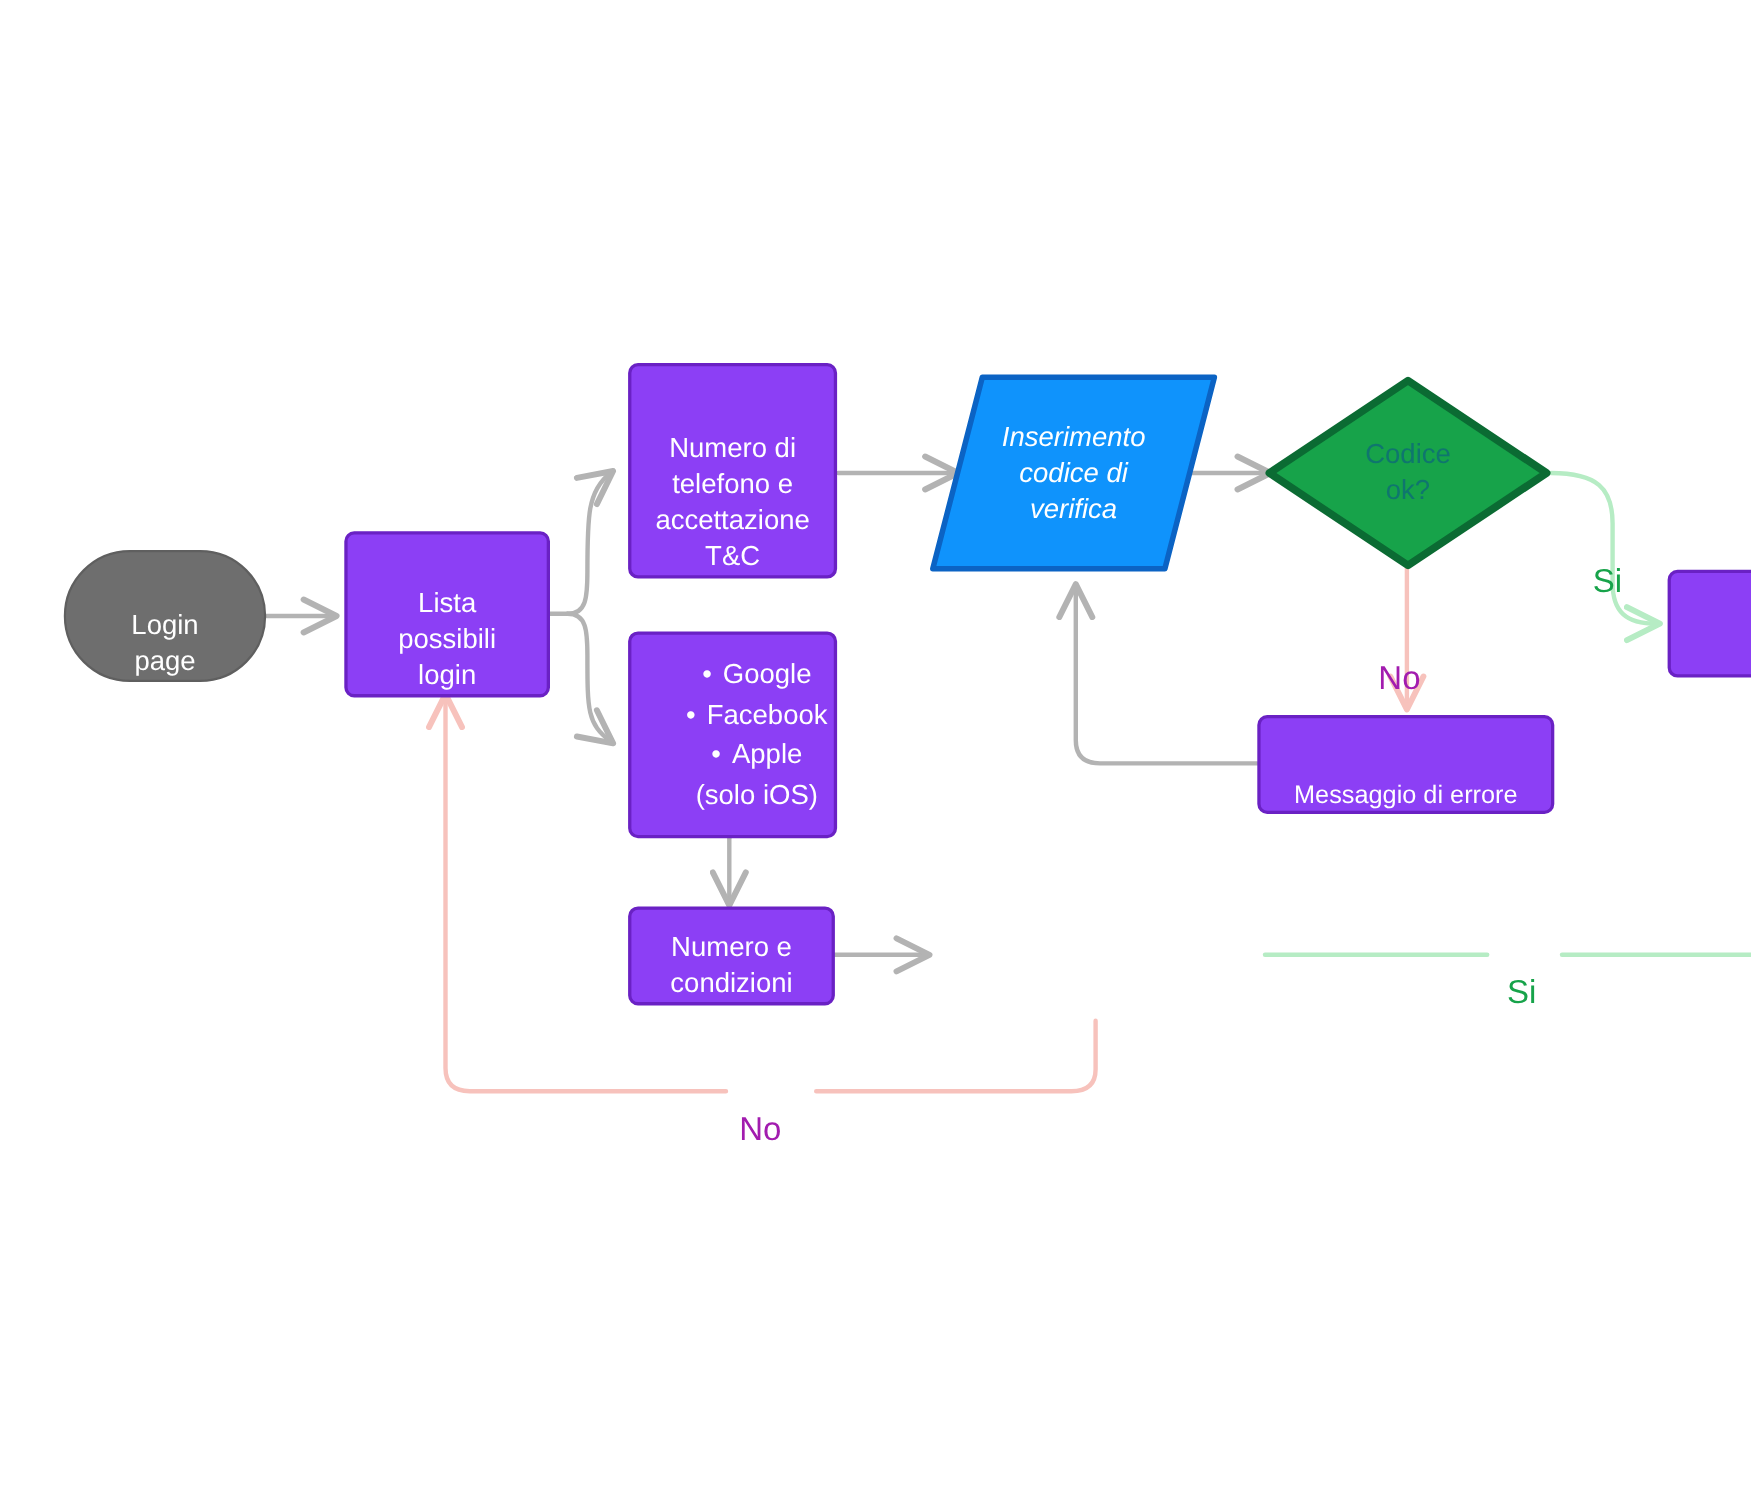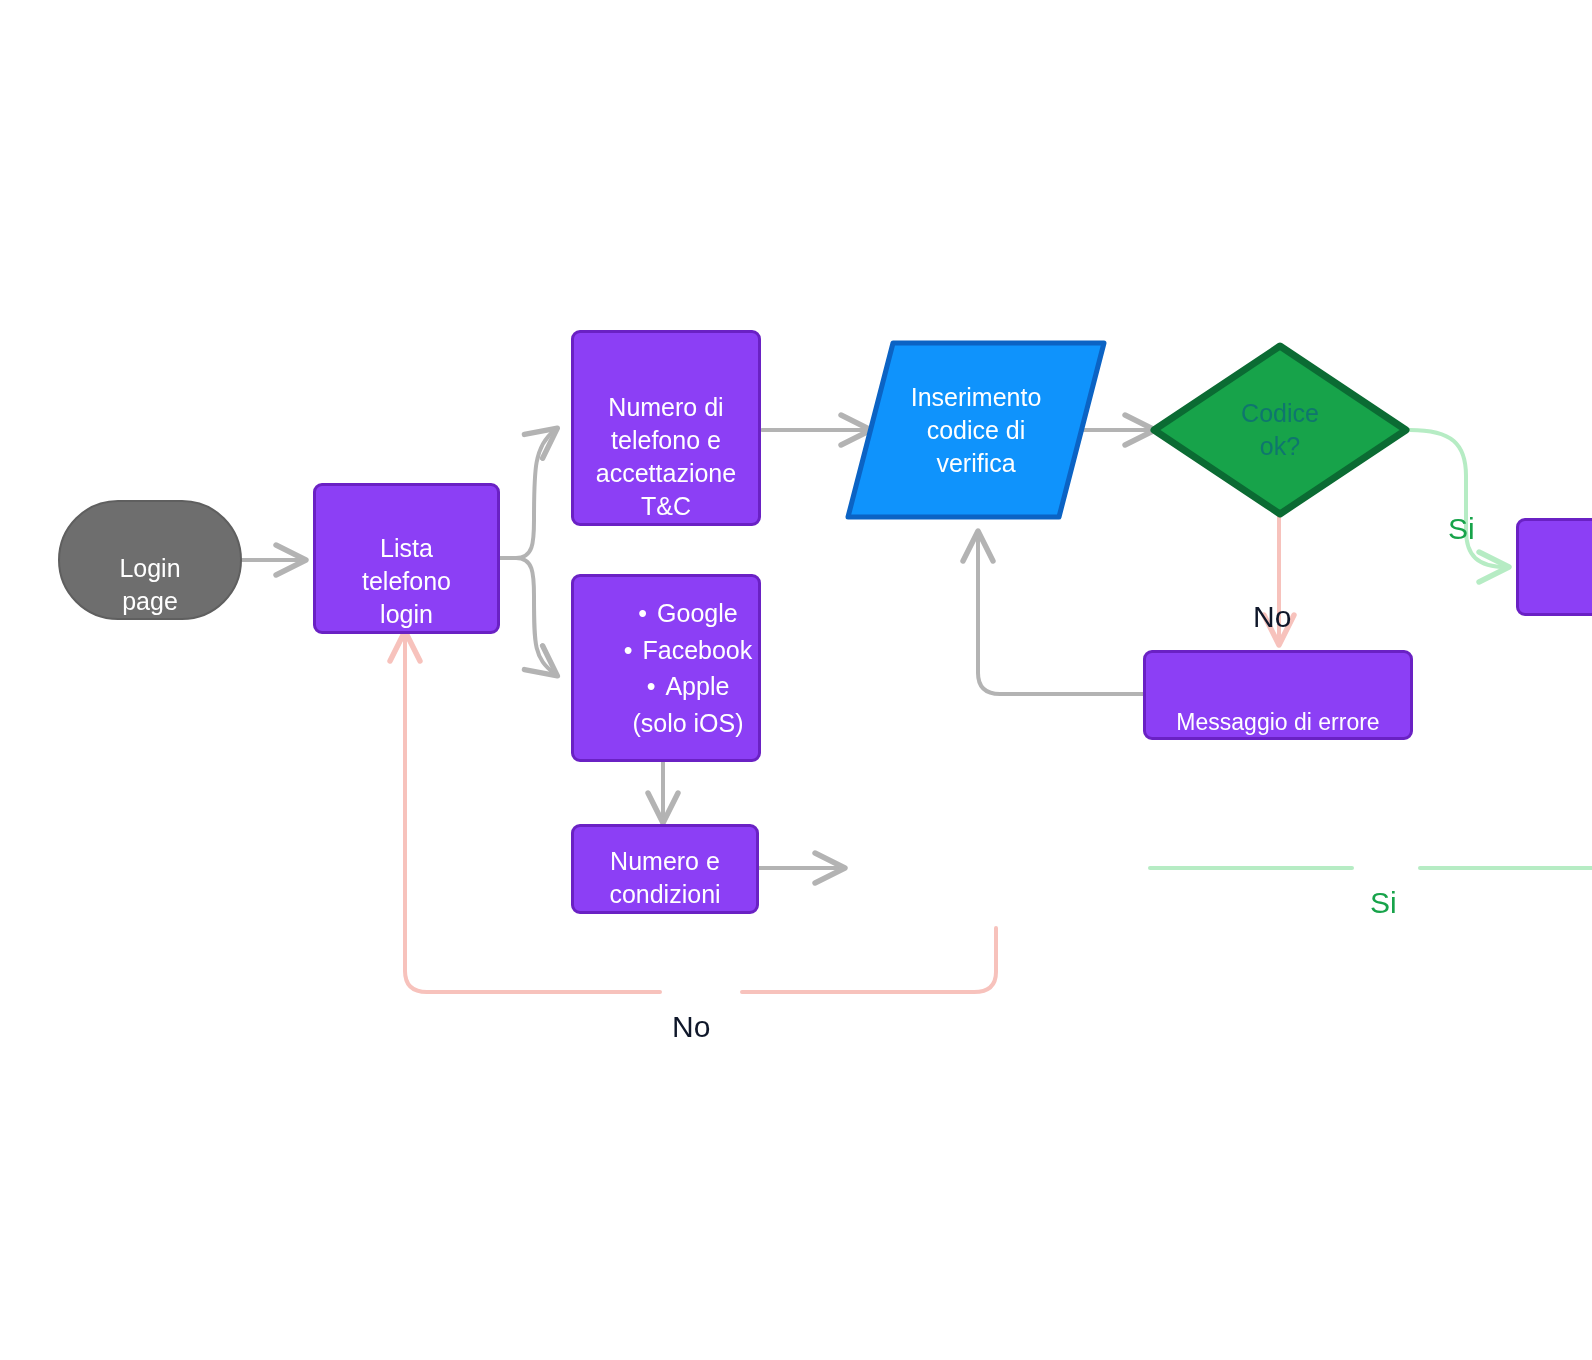--- a/index.html
+++ b/index.html
@@ -70,20 +70,21 @@
     left: 0; top: 0;
     width: 100%; height: 100%;
     display: flex;
     align-items: center;
     justify-content: center;
     color: #fff;
     font-size: 25px;
     text-align: center;
     line-height: 1.32;
     white-space: pre-line;
+    font-style: italic;
   }
 
   
   .dec-wrap {
     position: absolute;
   }
   .dec-shape {
     position: absolute;
     left: 0; top: 0;
     width: 100%; height: 100%;
@@ -133,21 +134,21 @@
 
   
   .edge-label {
     position: absolute;
     font-size: 30px;
     font-weight: 400;
     white-space: nowrap;
     margin-top: 40px;
   }
   .lbl-yes { color: #17a34a; }
-  .lbl-no  { color: #0f172a; }
+  .lbl-no  { color: #a21caf; }
 </style>
 </head>
 <body>
 
 <div id="canvas">
 
   <svg id="edges" viewBox="0 0 1592 1360">
     <defs>
       <marker id="arrow-gray" viewBox="0 0 12 12" refX="10" refY="6" markerWidth="9" markerHeight="9" orient="auto-start-reverse">
         <path d="M1,1 L11,6 L1,11" fill="none" stroke="#b3b3b3" stroke-width="1.8" stroke-linecap="round" stroke-linejoin="round"></path>
@@ -205,21 +206,21 @@
     </g>
   </svg>
 
   <div class="node pill" style="left:58px; top:500px; width:184px; height:120px;">
     <span class="node-text">Login
 page</span>
   </div>
 
   <div class="node proc" style="left:313px; top:483px; width:187px; height:151px;">
     <span class="node-text">Lista
-telefono
+possibili
 login</span>
   </div>
 
   <div class="node proc" style="left:571px; top:330px; width:190px; height:196px;">
     <span class="node-text">Numero di
 telefono e
 accettazione
 T&amp;C</span>
   </div>
 

